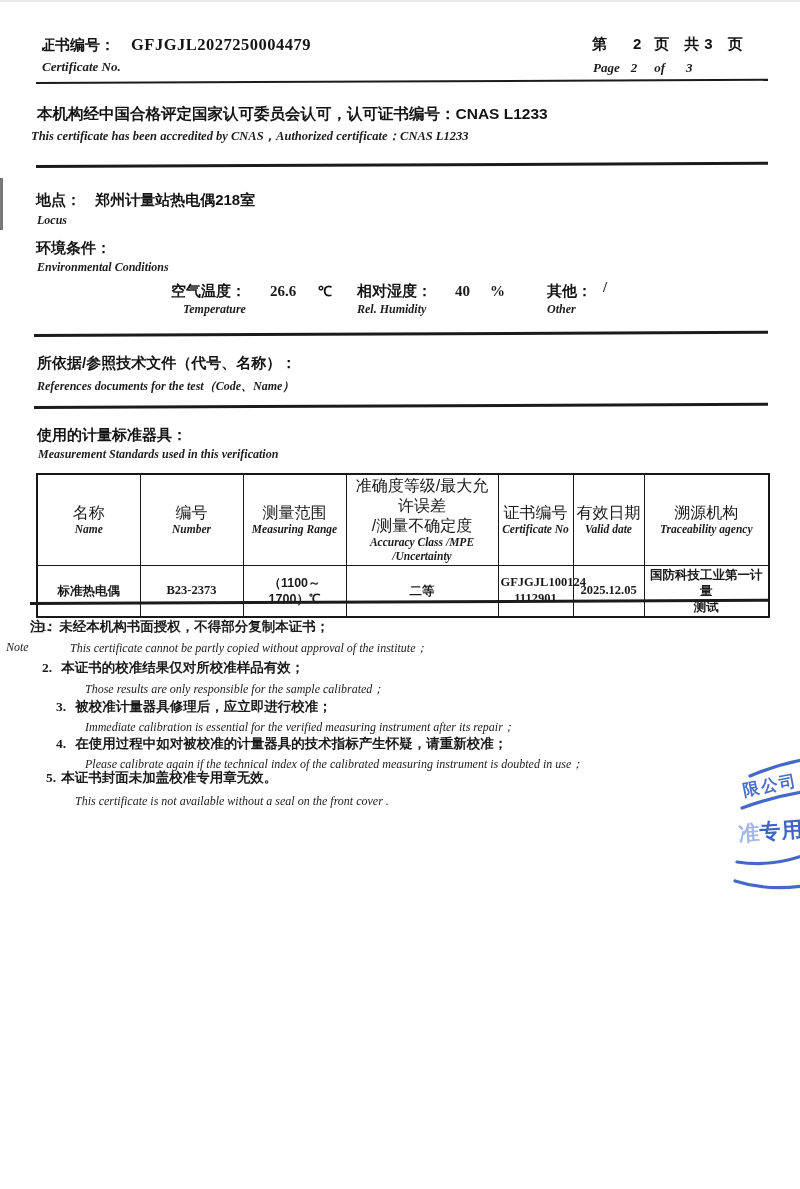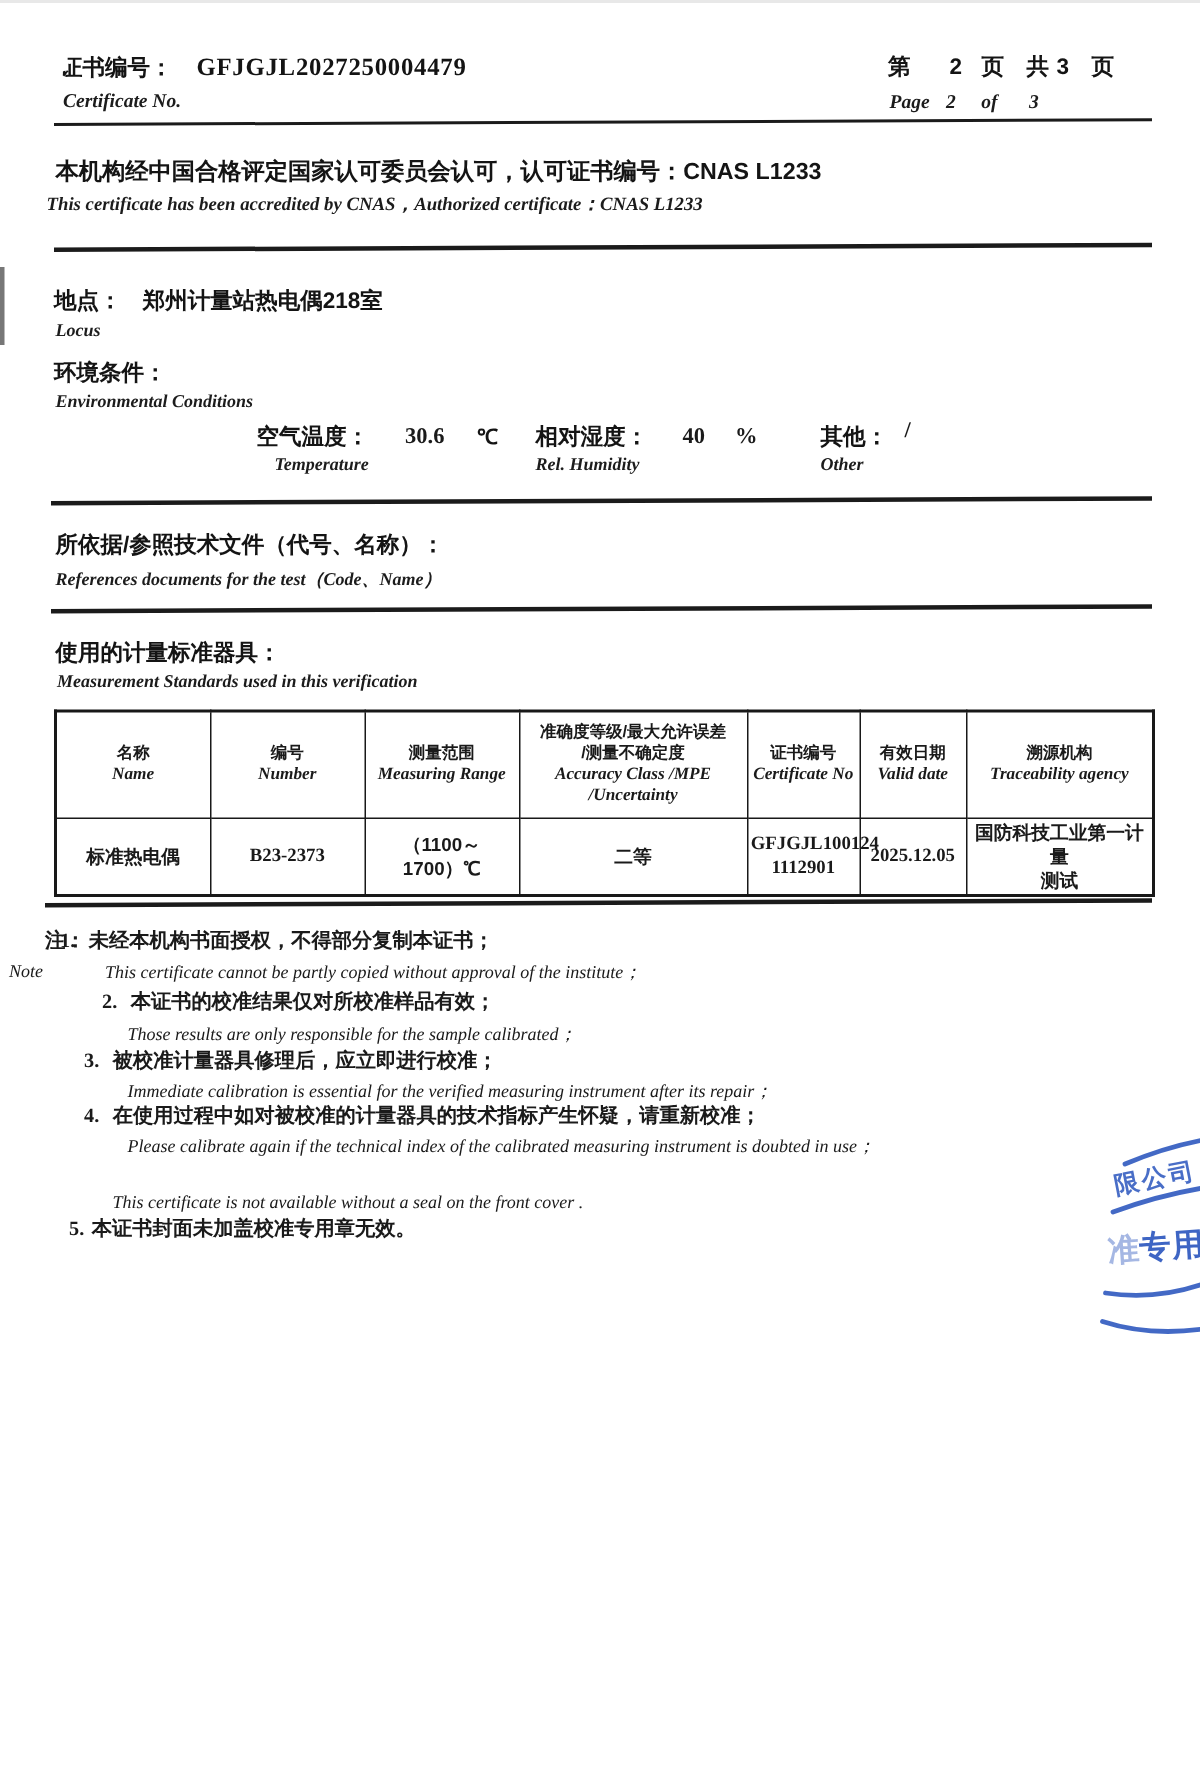--- a/index.html
+++ b/index.html
@@ -20,21 +20,21 @@
     clip-path: polygon(34% 0, 100% 0, 100% 100%, 0 100%, 0 64%, 34% 56%); }
   .cert-val { font-family:"Liberation Serif", serif; font-weight:700; font-size:16.5px;
               letter-spacing:0.5px; margin-left:16px; }
   .gapline { display:flex; align-items:baseline; }
 
   table.std { position:absolute; left:36px; top:471px; width:732px;
     border-collapse:collapse; table-layout:fixed; }
   table.std td { border:1.6px solid #181818; text-align:center; vertical-align:middle;
     padding:1px 2px; }
   table.std { border:2.2px solid #181818; }
-  .th-zh { font-weight:700; font-size:11px; white-space:pre-line; line-height:1.25;
+  .th-zh { font-weight:400; font-size:16px; white-space:pre-line; line-height:1.25;
            font-family:"Liberation Sans", sans-serif; }
   .th-en { font-family:"Liberation Serif", serif; font-style:italic; font-weight:700;
            font-size:11.5px; line-height:1.2; }
   .cell-zh { font-weight:700; font-size:12.5px; white-space:pre-line; line-height:1.3;
              font-family:"Liberation Sans", sans-serif; }
   .cell-lat { font-family:"Liberation Serif", serif; font-weight:700; font-size:12.5px;
               white-space:pre-line; line-height:1.25; }
 
   .note-zh { font-size:13.5px; font-weight:700; font-family:"Liberation Sans", sans-serif; }
   .note-num { display:inline-block; margin-right:9px; font-family:"Liberation Serif", serif; }
@@ -79,21 +79,21 @@
     <span>地点：</span>
     <span style="margin-left:10px;">郑州计量站热电偶218室</span>
   </div>
   <div class="abs en" style="left:37px; top:211px;">Locus</div>
 
   <div class="abs zh zh15" style="left:36px; top:237px;">环境条件：</div>
   <div class="abs en" style="left:37px; top:258px;">Environmental Conditions</div>
 
   <div>
     <span class="abs zh zh15" style="left:171px; top:280px;">空气温度：</span>
-    <span class="abs serifv" style="left:270px; top:281px; font-size:15px;">30.6</span>
+    <span class="abs serifv" style="left:270px; top:281px; font-size:15px;">26.6</span>
     <span class="abs zh" style="left:318px; top:279px; font-size:14px;">℃</span>
     <span class="abs zh zh15" style="left:357px; top:280px;">相对湿度：</span>
     <span class="abs serifv" style="left:455px; top:281px; font-size:15px;">40</span>
     <span class="abs serifv" style="left:490px; top:281px; font-size:15px;">%</span>
     <span class="abs zh zh15" style="left:547px; top:280px;">其他：</span>
     <span class="abs serifv" style="left:603px; top:277px; font-size:15px;">/</span>
     <span class="abs en" style="left:183px; top:300px;">Temperature</span>
     <span class="abs en" style="left:357px; top:300px;">Rel. Humidity</span>
     <span class="abs en" style="left:547px; top:300px;">Other</span>
   </div>
@@ -167,36 +167,36 @@
   <div class="rule" style="left:30px; top:600px; width:738px; height:3px;"></div>
 
   <div class="abs note-zh" style="left:30px; top:616px;">注：</div>
   <div class="abs note-en" style="left:6px; top:638px;">Note</div>
 
   <div class="abs note-zh" style="left:40px; top:616px;">
     <span class="note-num">1.</span><span>未经本机构书面授权，不得部分复制本证书；</span>
   </div>
   <div class="abs note-en" style="left:70px; top:638px;">This certificate cannot be partly copied without approval of the institute；</div>
 
-  <div class="abs note-zh" style="left:68px; top:657px;">
+  <div class="abs note-zh" style="left:42px; top:657px;">
     <span class="note-num">2.</span><span>本证书的校准结果仅对所校准样品有效；</span>
   </div>
   <div class="abs note-en" style="left:85px; top:679px;">Those results are only responsible for the sample calibrated；</div>
 
   <div class="abs note-zh" style="left:56px; top:696px;">
     <span class="note-num">3.</span><span>被校准计量器具修理后，应立即进行校准；</span>
   </div>
   <div class="abs note-en" style="left:85px; top:717px;">Immediate calibration is essential for the verified measuring instrument after its repair；</div>
 
   <div class="abs note-zh" style="left:56px; top:733px;">
     <span class="note-num">4.</span><span>在使用过程中如对被校准的计量器具的技术指标产生怀疑，请重新校准；</span>
   </div>
   <div class="abs note-en" style="left:85px; top:754px;">Please calibrate again if the technical index of the calibrated measuring instrument is doubted in use；</div>
 
-  <div class="abs note-zh" style="left:46px; top:808px;text-align:center;">
+  <div class="abs note-zh" style="left:46px; top:767px;text-align:center;">
     <span class="note-num" style="margin-right:5px;">5.</span><span>本证书封面未加盖校准专用章无效。</span>
   </div>
   <div class="abs note-en" style="left:75px; top:792px;">This certificate is not available without a seal on the front cover .</div>
 
   <svg class="stamp" width="102" height="150" viewBox="0 0 102 150">
     <g stroke="#2a55be" stroke-width="3.2" fill="none" stroke-linecap="round" opacity="0.88">
       <path d="M 52 32 Q 78 21 104 16"></path>
       <path d="M 44 64 Q 74 53 104 48"></path>
       <path d="M 39 118 Q 72 123 104 112"></path>
       <path d="M 37 137 Q 68 147 104 142"></path>

